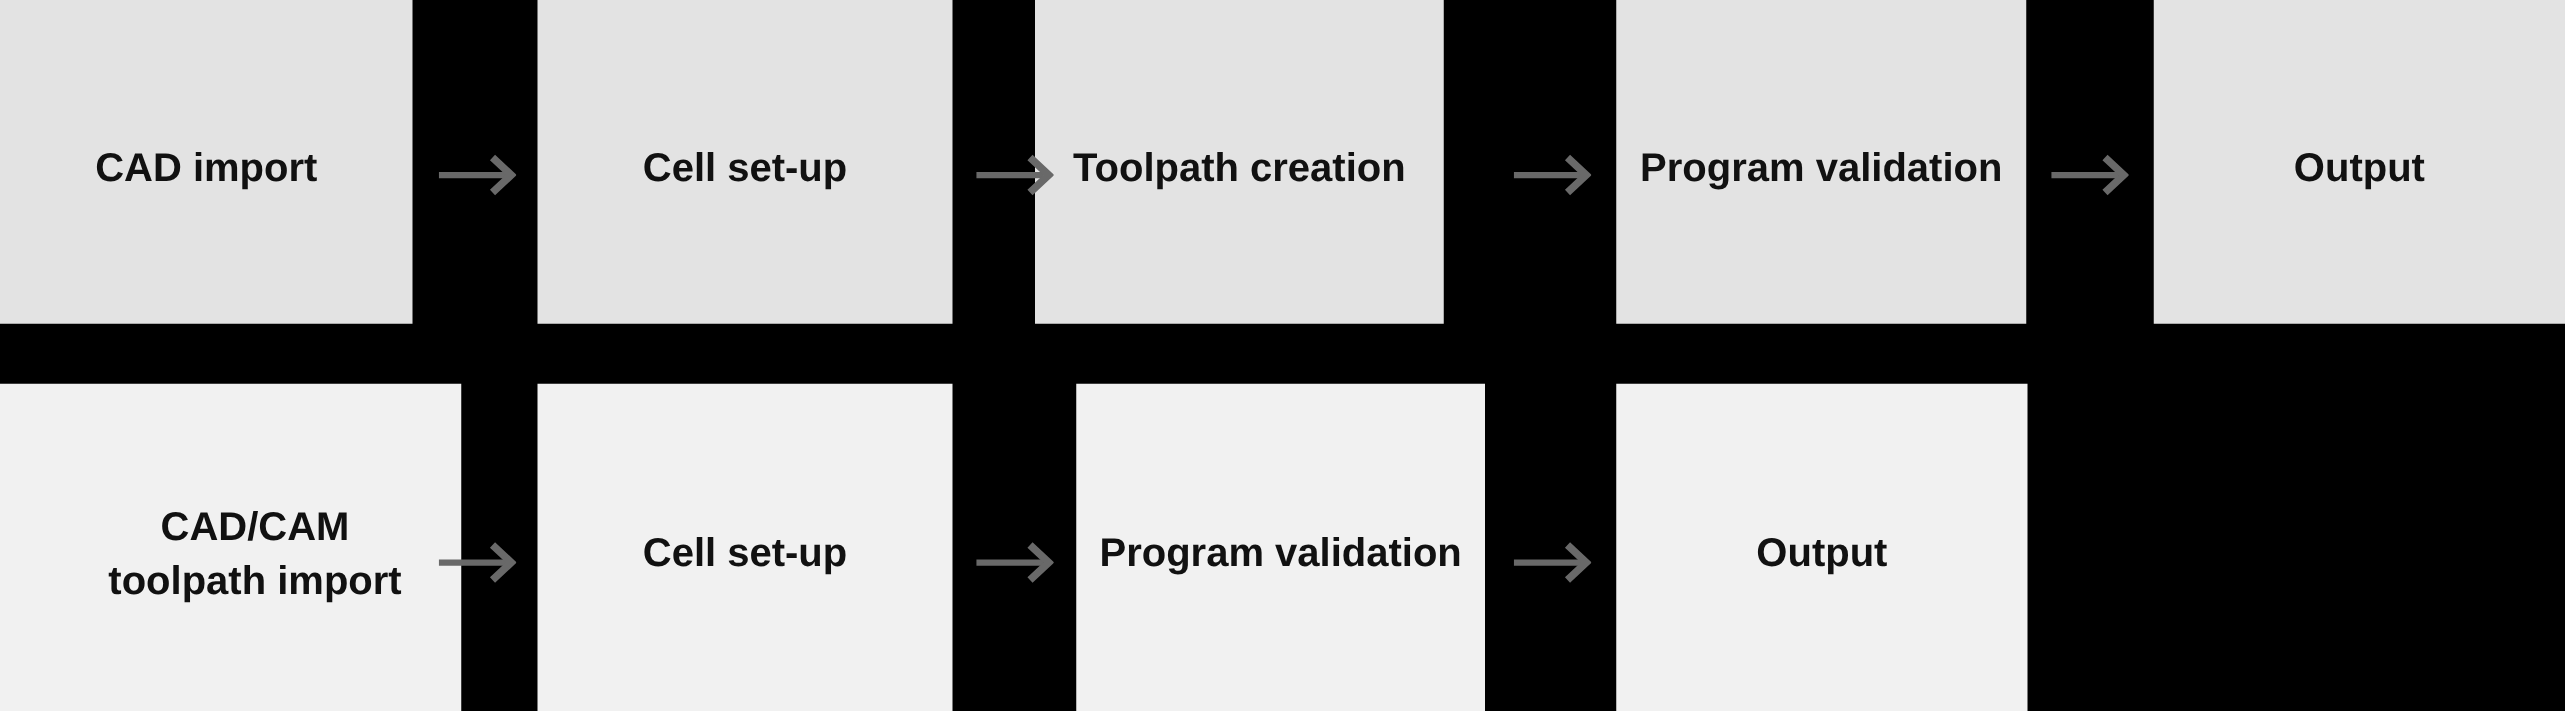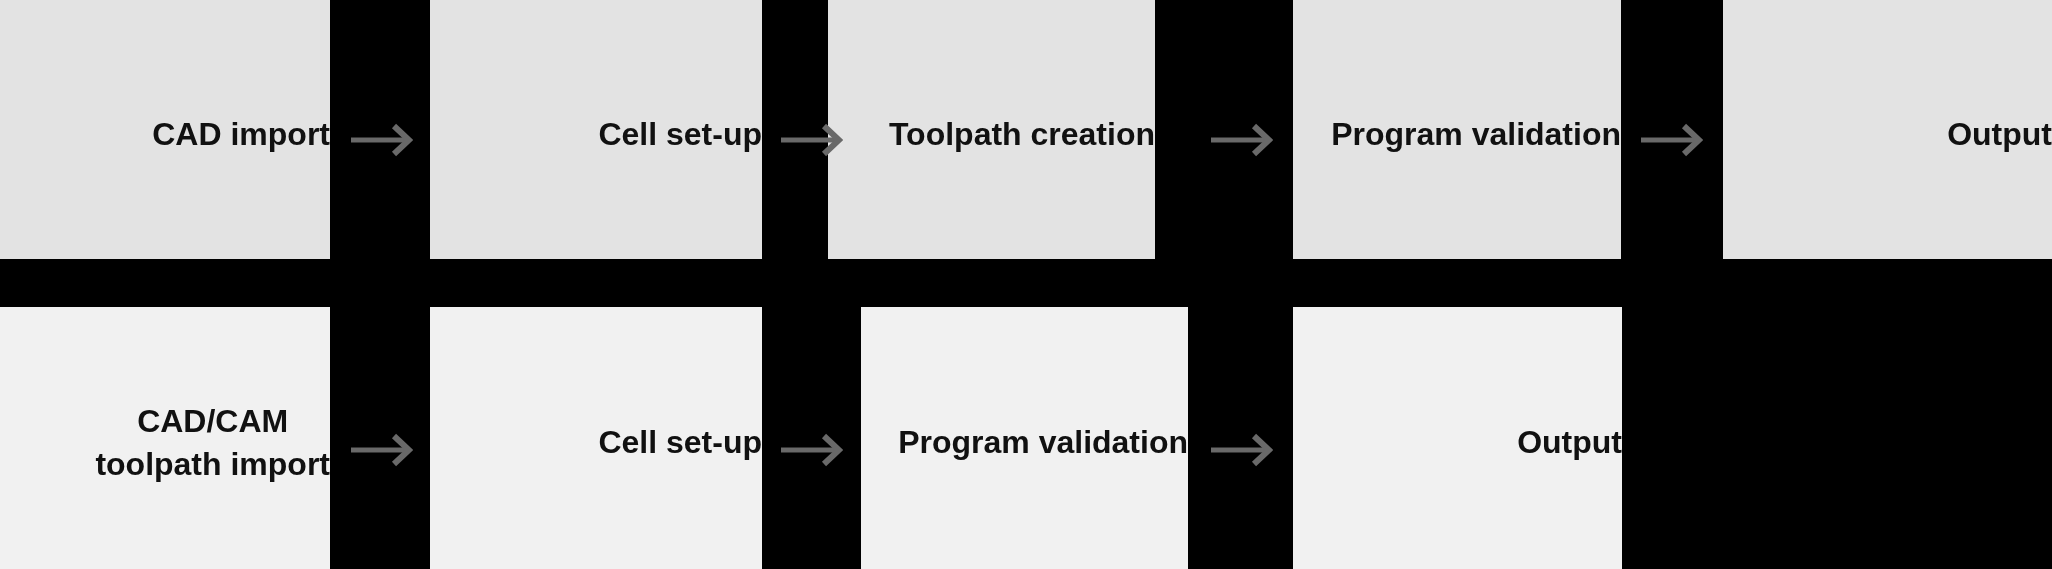--- a/index.html
+++ b/index.html
@@ -19,21 +19,21 @@
     height: 569px;
     background: var(--background, #000000);
     overflow: hidden;
   }
   .box {
     position: absolute;
     top: 0;
     height: 259px;
     display: flex;
     align-items: center;
-    justify-content: flex-end;
+    justify-content: center;
   }
   .box.top-row {
     background: var(--top-box-fill, #e3e3e3);
   }
   .box.bottom-row {
     top: 307px;
     height: 262px;
     background: var(--bottom-box-fill, #f1f1f1);
   }
   .label {
@@ -82,21 +82,21 @@
   </svg>
   <svg class="arrow" style="left:1211px; top:119px;" width="62" height="42" viewBox="0 0 62 42">
     <line x1="0" y1="21" x2="54" y2="21" stroke="currentColor" stroke-width="5"></line>
     <polyline points="43,7 58,21 43,35" fill="none" stroke="currentColor" stroke-width="6"></polyline>
   </svg>
   <svg class="arrow" style="left:1641px; top:119px;" width="62" height="42" viewBox="0 0 62 42">
     <line x1="0" y1="21" x2="54" y2="21" stroke="currentColor" stroke-width="5"></line>
     <polyline points="43,7 58,21 43,35" fill="none" stroke="currentColor" stroke-width="6"></polyline>
   </svg>
 
-  <div class="box bottom-row" style="left:0px; width:330px;">
+  <div class="box bottom-row" style="left:0px; width:330px;padding-left:39px;">
     <span class="label">CAD/CAM
 toolpath import</span>
   </div>
   <div class="box bottom-row" style="left:430px; width:332px;">
     <span class="label">Cell set-up</span>
   </div>
   <div class="box bottom-row" style="left:861px; width:327px;">
     <span class="label">Program validation</span>
   </div>
   <div class="box bottom-row" style="left:1293px; width:329px;">

